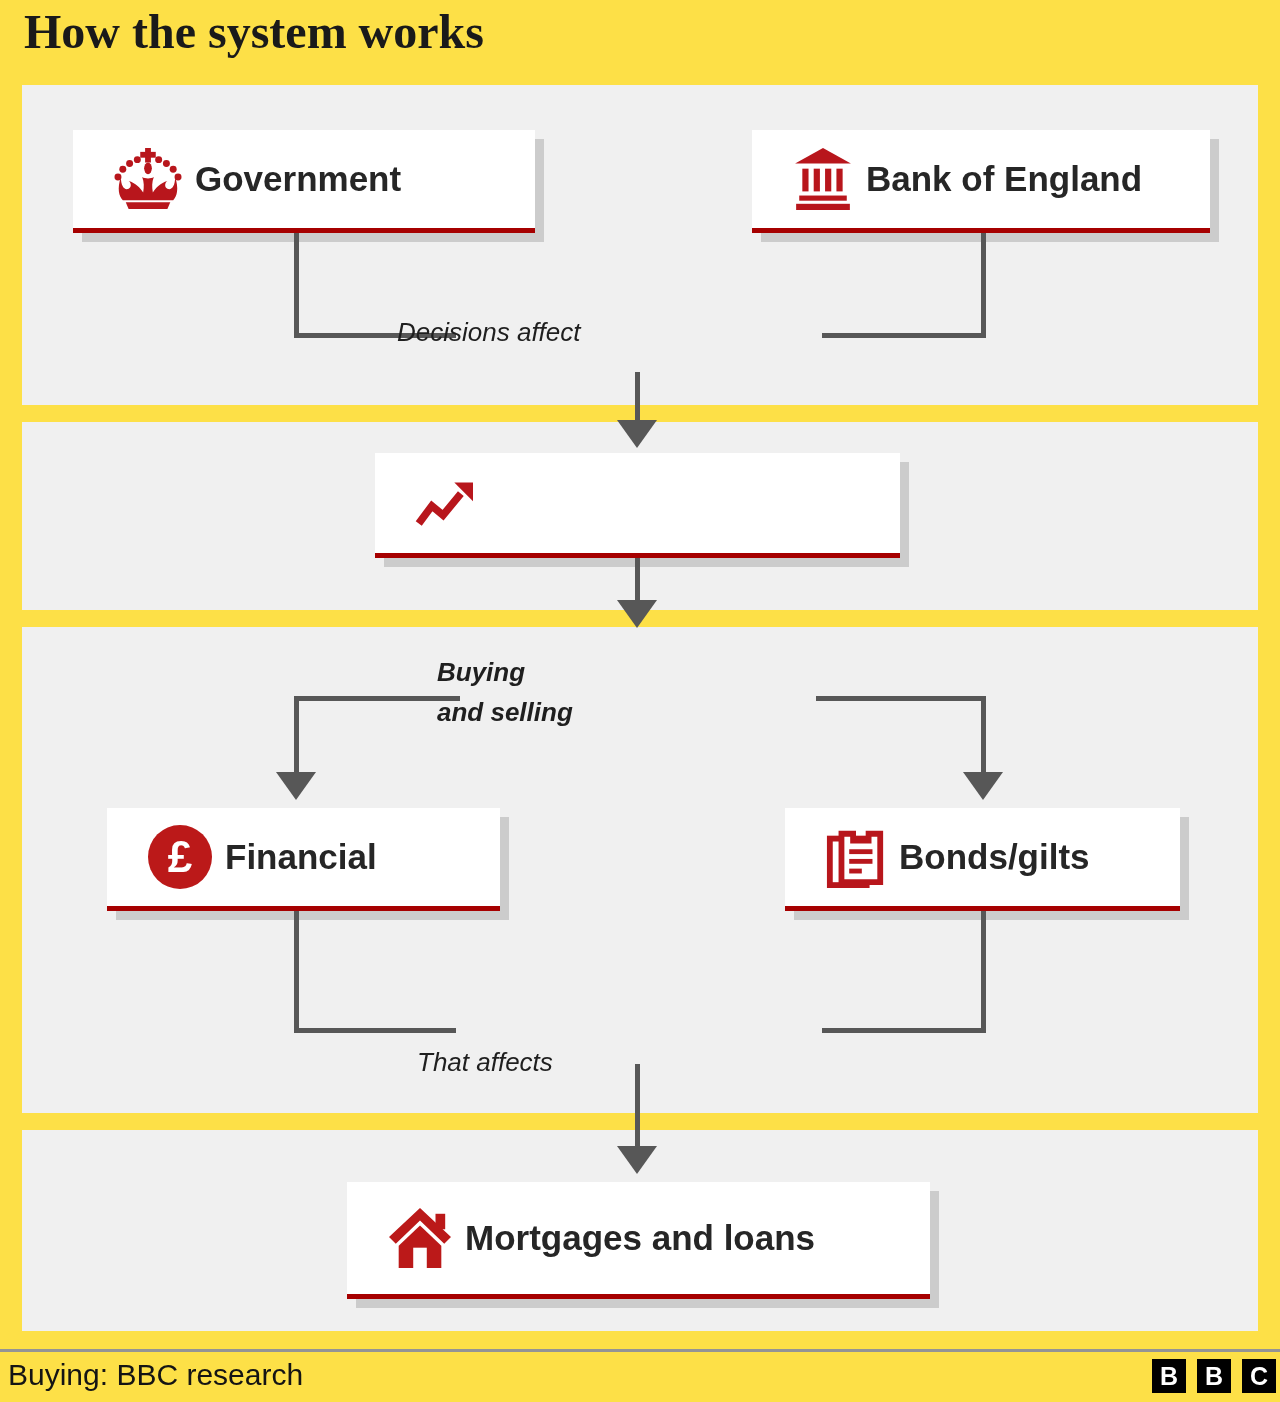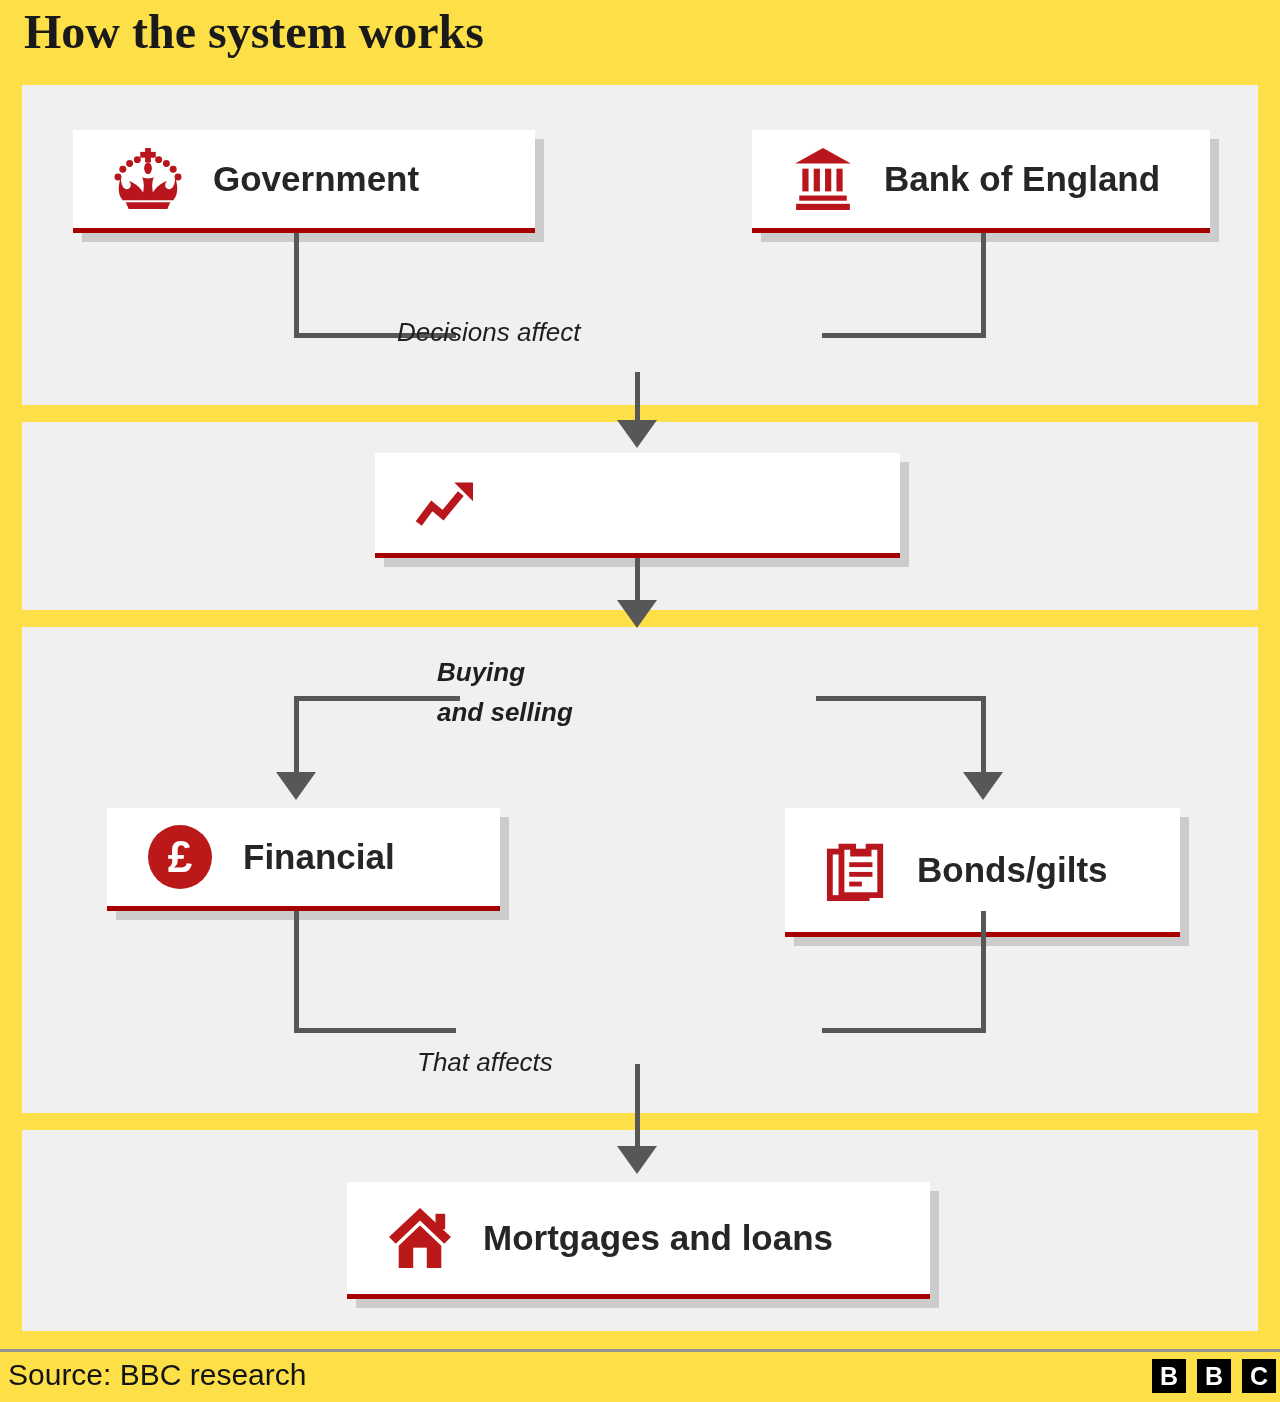--- a/index.html
+++ b/index.html
@@ -7,21 +7,21 @@
           font-family:"Liberation Sans",sans-serif;overflow:hidden;}
   .page-title{position:absolute;left:24px;top:4px;font-family:"Liberation Serif",serif;
           font-weight:700;font-size:48px;color:#1a1a1a;letter-spacing:0;}
   .panel{position:absolute;left:22px;width:1236px;background:#f0f0f0;}
   .panel-1{top:85px;height:320px;}
   .panel-2{top:422px;height:188px;}
   .panel-3{top:627px;height:486px;}
   .panel-4{top:1130px;height:201px;}
   .node{position:absolute;background:#ffffff;border-bottom:5px solid #a60000;
         box-shadow:9px 9px 0 0 #cccccc;display:flex;align-items:center;
-        padding-left:40px;box-sizing:border-box;gap:30px;}
+        padding-left:40px;box-sizing:border-box;gap:12px;}
   .node-label{font-size:35px;font-weight:700;color:#262626;white-space:nowrap;}
   .node-icon{flex:0 0 auto;display:flex;align-items:center;justify-content:center;}
   .flow-label{position:absolute;font-style:italic;font-size:26px;color:#1f1f1f;
         text-align:left;line-height:1.55;}
   .hline{position:absolute;height:5px;background:#575757;}
   .vline{position:absolute;width:5px;background:#575757;}
   .arrow-down{position:absolute;width:0;height:0;
         border-left:20px solid transparent;border-right:20px solid transparent;
         border-top:28px solid #575757;}
   .footer-divider{position:absolute;left:0;top:1349px;width:1280px;height:3px;background:#949494;}
@@ -119,21 +119,21 @@
   <div class="node" style="left:107px;top:808px;width:393px;height:103px;">
     <span class="node-icon">
       <svg width="66" height="66" viewBox="0 0 66 66">
         <circle cx="33" cy="33" r="32" fill="#bb1919"></circle>
         <text x="33" y="48" text-anchor="middle" font-family="Liberation Sans, sans-serif" font-size="44" font-weight="bold" fill="#ffffff">£</text>
       </svg>
     </span>
     <span class="node-label">Financial</span>
   </div>
 
-  <div class="node" style="left:785px;top:808px;width:395px;height:129px;">
+  <div class="node" style="left:785px;top:808px;width:395px;height:103px;">
     <span class="node-icon">
       <svg width="62" height="62" viewBox="0 0 64 64">
         <rect x="5" y="13" width="38" height="48" fill="#ffffff" stroke="#b8161c" stroke-width="6"></rect>
         <path d="M17,8 L29,8 L29,15 L45,15 L45,8 L57,8 L57,58 L17,58 Z" fill="#ffffff" stroke="#b8161c" stroke-width="6" stroke-linejoin="miter"></path>
         <rect x="25" y="24" width="24" height="5" fill="#b8161c"></rect>
         <rect x="25" y="34" width="24" height="5" fill="#b8161c"></rect>
         <rect x="25" y="44" width="13" height="5" fill="#b8161c"></rect>
       </svg>
     </span>
     <span class="node-label">Bonds/gilts</span>
@@ -155,20 +155,20 @@
           <path d="M34,1 L66,31 L59,38 L34,14 L9,38 L2,31 Z"></path>
           <path d="M12,40 L34,19 L56,40 L56,63 L12,63 Z"></path>
         </g>
         <rect x="27" y="42" width="14" height="21" fill="#ffffff"></rect>
       </svg>
     </span>
     <span class="node-label">Mortgages and loans</span>
   </div>
 
   <div class="footer-divider"></div>
-  <div class="footer-source">Source: BBC research</div>
+  <div class="footer-source">Buying: BBC research</div>
   <div class="bbc-logo">
     <div class="bbc-block">B</div>
     <div class="bbc-block">B</div>
     <div class="bbc-block">C</div>
   </div>
 
 </div>
 
 </body></html>

